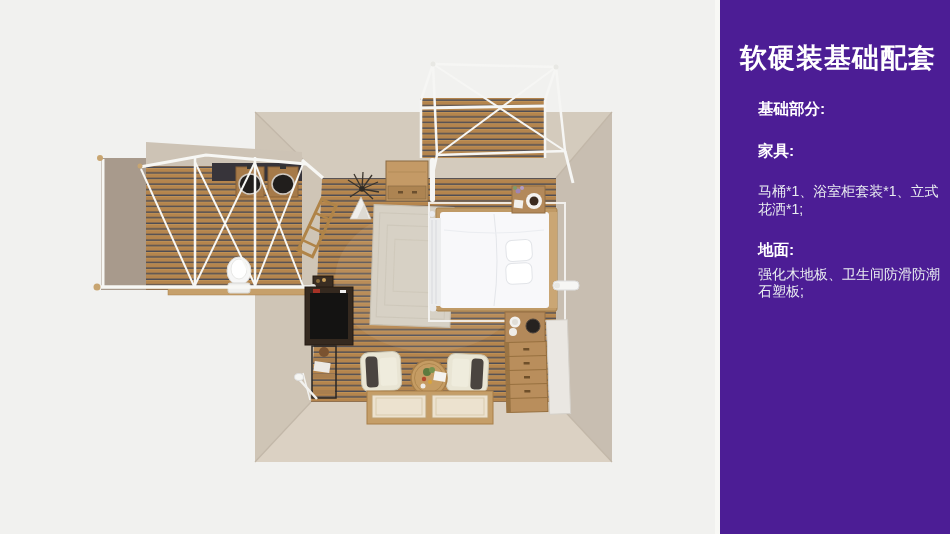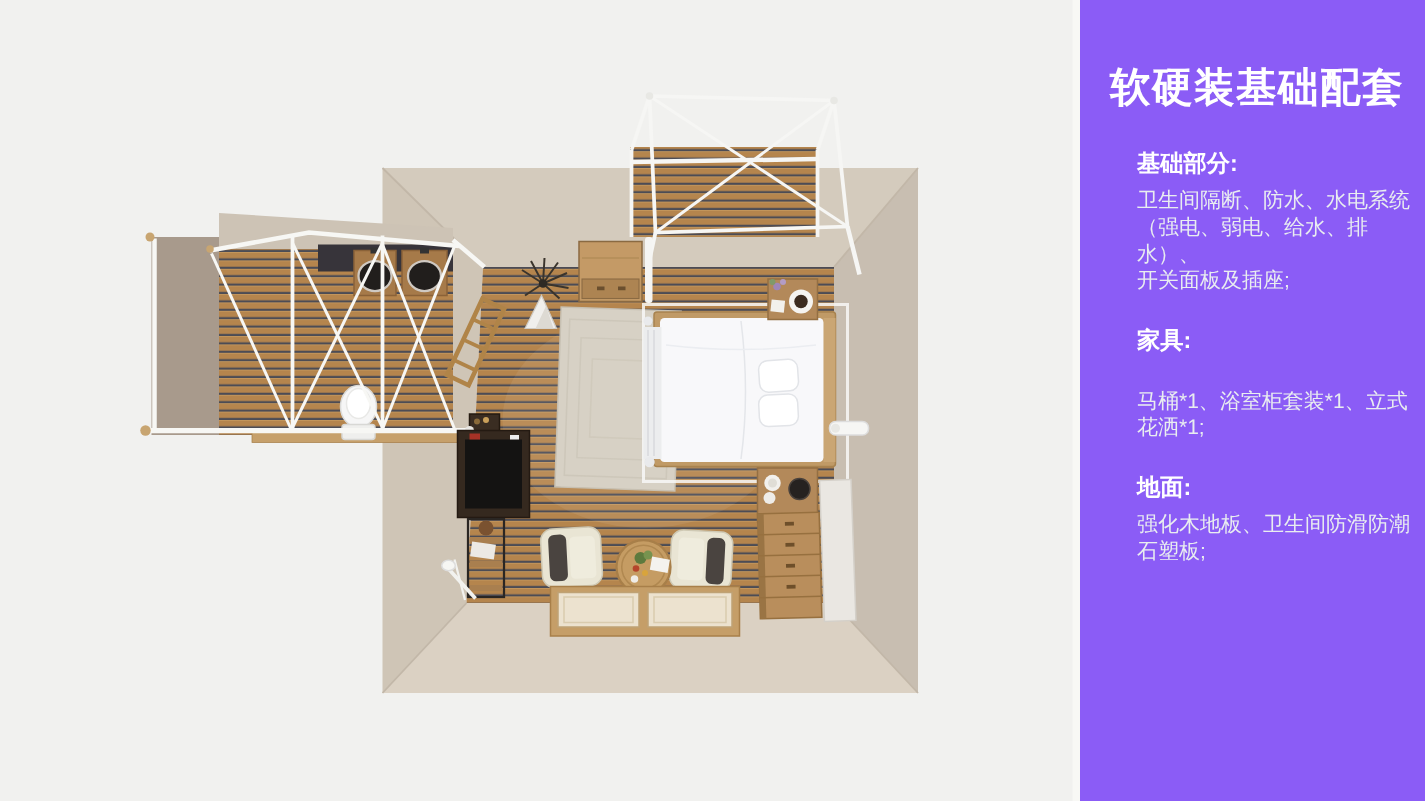--- a/index.html
+++ b/index.html
@@ -1,21 +1,21 @@
 <!DOCTYPE html>
 <html><head>
 <meta charset="utf-8">
 <style>
   html,body{margin:0;padding:0;background:#e9e9e7;}
   .stage{position:relative;width:950px;height:534px;overflow:hidden;
          background:#f1f1ef;font-family:"Liberation Sans","DejaVu Sans",sans-serif;}
   svg{position:absolute;left:0;top:0;display:block;}
   .divider{position:absolute;left:715px;top:0;width:5px;height:534px;background:#f8f8f5;}
   .panel{position:absolute;left:720px;top:0;width:230px;height:534px;
-         background:#8b5cf6;color:#e9edf0;box-sizing:border-box;}
+         background:#4c1d95;color:#e9edf0;box-sizing:border-box;}
   .panel-title{font-size:27px;font-weight:700;color:#ffffff;letter-spacing:1px;
                margin:44px 10px 27px 20px;line-height:1.05;}
   .sections{padding:0 10px 0 38px;}
   .section{margin-bottom:21px;margin-top:16px;}
   .section-heading{font-size:15.5px;font-weight:700;color:#ffffff;margin:0 0 5px 0;}
   .section-body{font-size:14px;line-height:17.6px;margin:0;white-space:pre-line;color:#e9edf0;}
 </style>
 </head>
 <body>
 
@@ -256,23 +256,20 @@
     </g>
   </svg>
 
   <div class="divider"></div>
 
   <div class="panel">
     <div class="panel-title">软硬装基础配套</div>
     <div class="sections">
       <div class="section">
         <h3 class="section-heading">基础部分:</h3>
-        <p class="section-body">卫生间隔断、防水、水电系统
-（强电、弱电、给水、排水）、
-开关面板及插座;</p>
       </div>
       <div class="section">
         <h3 class="section-heading">家具:</h3>
       </div>
       <div class="section">
         <p class="section-body">马桶*1、浴室柜套装*1、立式
 花洒*1;</p>
       </div>
       <div class="section">
         <h3 class="section-heading">地面:</h3>

